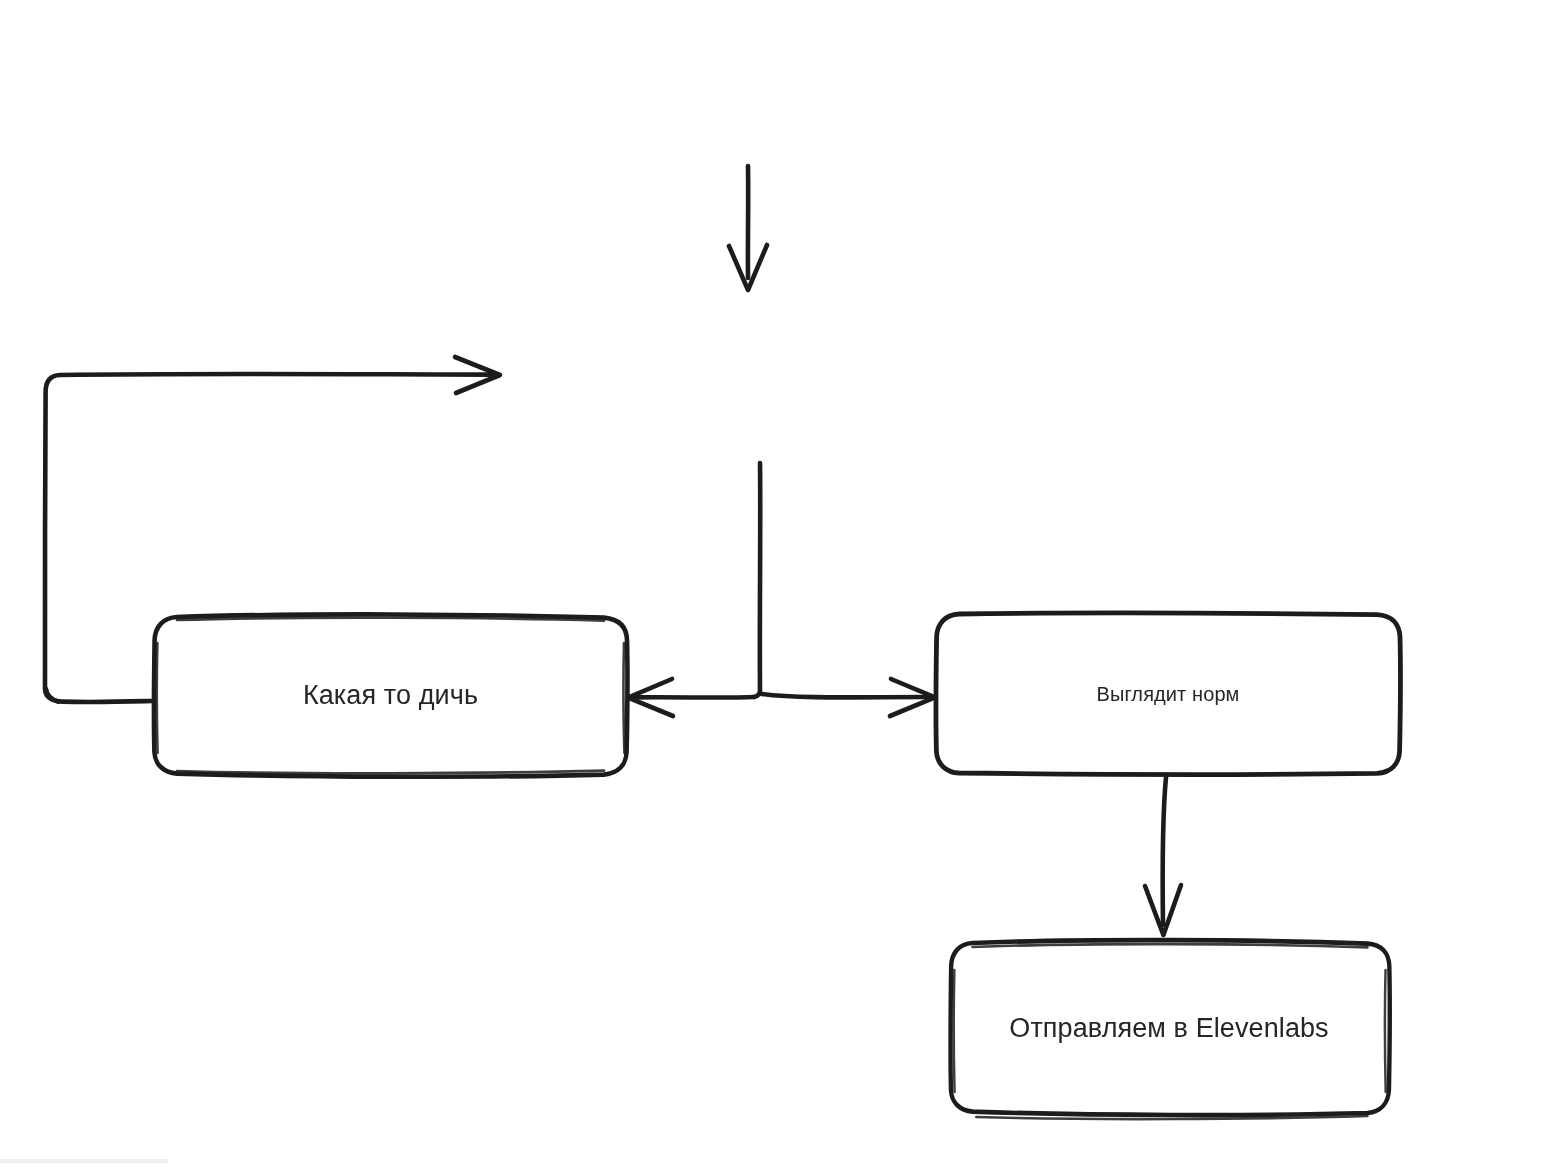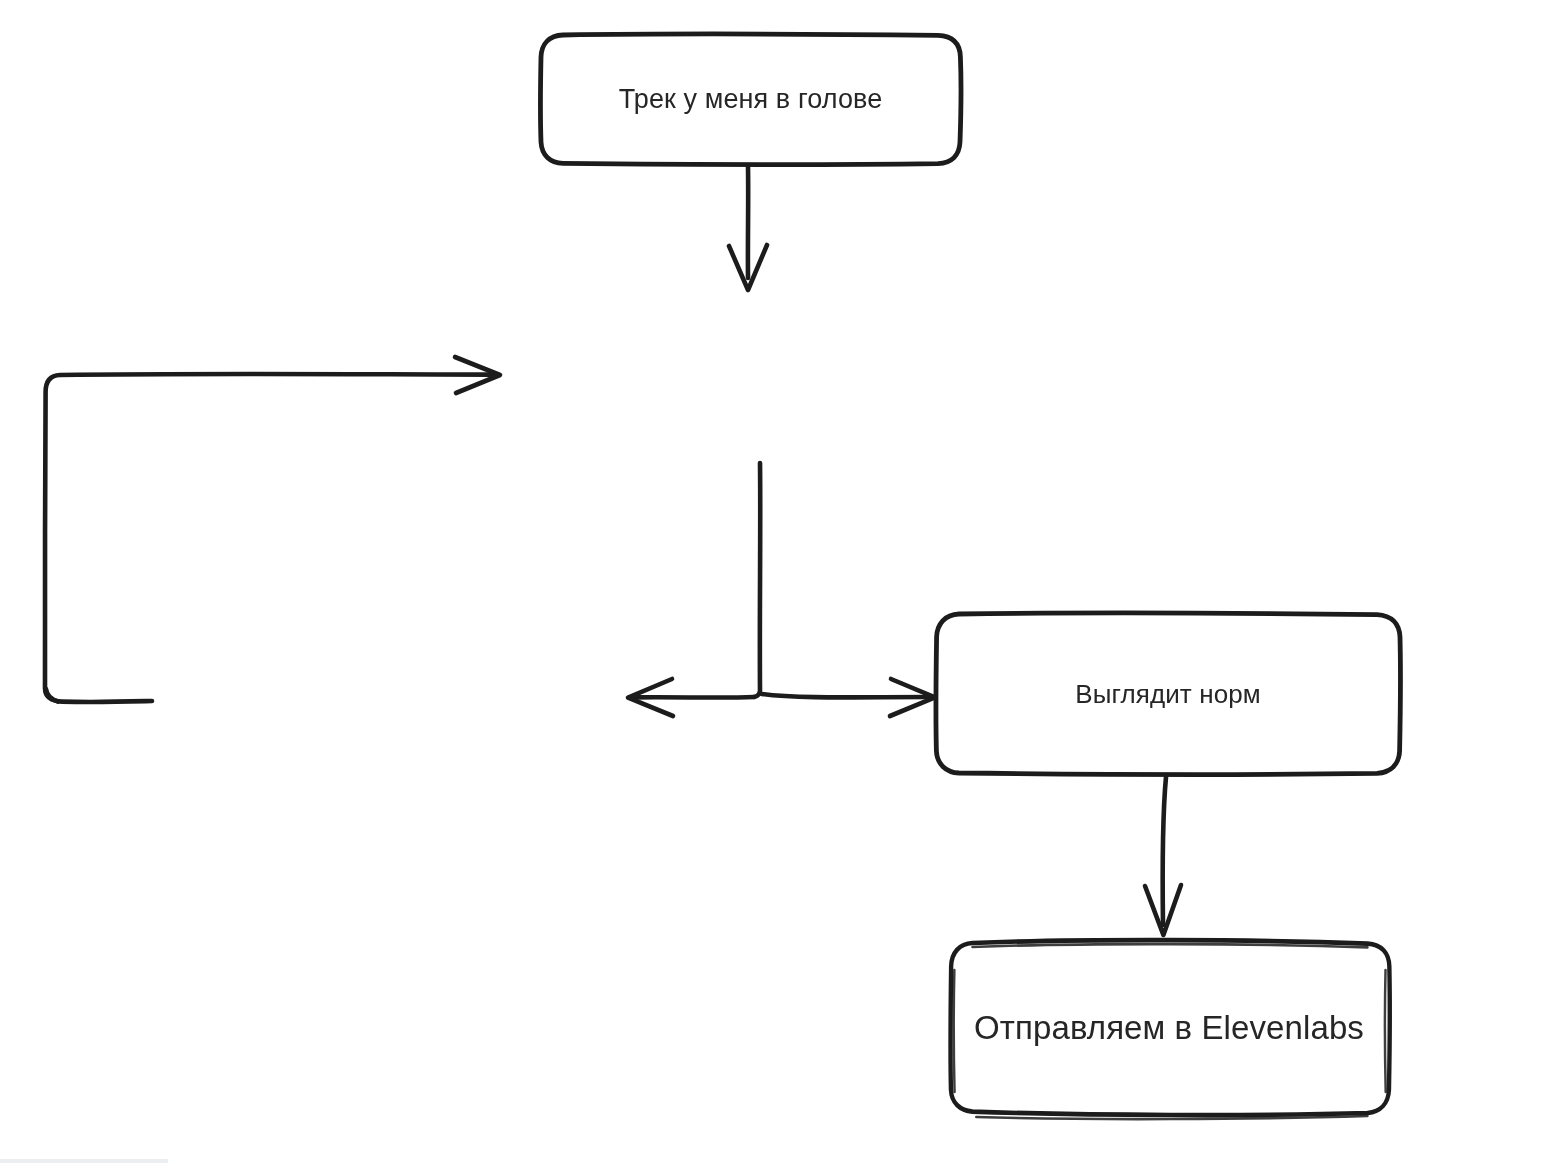--- a/index.html
+++ b/index.html
@@ -48,22 +48,22 @@
     left: -6px;
     top: -6px;
     width: calc(100% + 12px);
     height: calc(100% + 12px);
     z-index: 1;
     overflow: visible;
   }
   #node-track        { left: 540px;  top: 34px;   width: 421px; height: 131px; font-size: 27px; }
   #node-prompt       { left: 527px;  top: 295px;  width: 477px; height: 166px; font-size: 27px; }
   #node-nonsense     { left: 152px;  top: 615px;  width: 477px; height: 161px; font-size: 27px; }
-  #node-looks-ok     { left: 935px;  top: 613px;  width: 466px; height: 162px; font-size: 26px; }
-  #node-elevenlabs   { left: 948px;  top: 940px;  width: 442px; height: 176px; font-size: 33px; }
+  #node-looks-ok     { left: 935px;  top: 613px;  width: 466px; height: 162px; font-size: 20px; }
+  #node-elevenlabs   { left: 948px;  top: 940px;  width: 442px; height: 176px; font-size: 27px; }
   .bottom-artifact {
     position: absolute;
     left: 0;
     top: 1159px;
     width: 168px;
     height: 4px;
     background: #eceff1;
     z-index: 1;
   }
 </style>
@@ -105,31 +105,34 @@
       </g>
 
       <g>
         <path d="M1166,777 C1162,820 1162.4,880 1163,925"></path>
         <path d="M1145,886 L1163.4,935 L1181,885"></path>
       </g>
 
     </g>
   </svg>
 
-  <div class="node" id="node-track">
-    <svg class="sketch" viewBox="0 0 433 143" preserveAspectRatio="none">
-      <path d="M29,7 C130,5.4 300,6.2 404,7.4 C419,8 426,16 426.4,29
-               C427.6,58 427,86 426,114 C425.4,127 418,135 404,135.6
-               C300,137 130,136.4 29,135.4 C16,135 7.6,127 7,114
-               C6,86 6.4,58 7,29 C7.4,16 15,7.6 29,7 Z" fill="#ffffff" stroke="#1c1c1c" stroke-width="4.8" stroke-linejoin="round"></path>
-    </svg>
-    <span class="label">Трек у меня в голове</span>
-  </div>
 
 
+  <div class="node" id="node-nonsense">
+    <svg class="sketch" viewBox="0 0 489 173" preserveAspectRatio="none">
+      <path d="M31,8 C150,4 340,5 458,8.6 C473,10 480.6,18 481,31
+               C482,70 481.4,106 480.6,143 C480,156 472,164.4 458,165.6
+               C340,169 150,168 31,164.6 C18,163.6 9,156 8.4,143
+               C7.4,106 8,70 8.6,31 C9,18 17,8.6 31,8 Z" fill="#ffffff" stroke="#1c1c1c" stroke-width="4.6" stroke-linejoin="round"></path>
+      <path d="M31,11 C150,7.4 340,8.4 458,11.6 M11.4,34 C10.4,72 10.6,108 11.6,144
+               M478,34 C477,72 477.4,108 478.4,144
+               M31,162 C150,165.6 340,164.6 458,161.6" fill="none" stroke="#1c1c1c" stroke-width="2.6" stroke-linecap="round" opacity="0.85"></path>
+    </svg>
+    <span class="label">Какая то дичь</span>
+  </div>
 
   <div class="node" id="node-looks-ok">
     <svg class="sketch" viewBox="0 0 478 174" preserveAspectRatio="none">
       <path d="M30,7 C145,5.4 330,6.2 448,7.6 C463,8.4 470.4,17 471,30
                C472,70 471.4,106 470.6,144 C470,157 462,165.4 448,166.4
                C330,168 145,167.4 30,166 C17,165.4 8,157 7.4,144
                C6.4,106 7,70 7.6,30 C8,17 16,7.6 30,7 Z" fill="#ffffff" stroke="#1c1c1c" stroke-width="4.8" stroke-linejoin="round"></path>
     </svg>
     <span class="label">Выглядит норм</span>
   </div>

